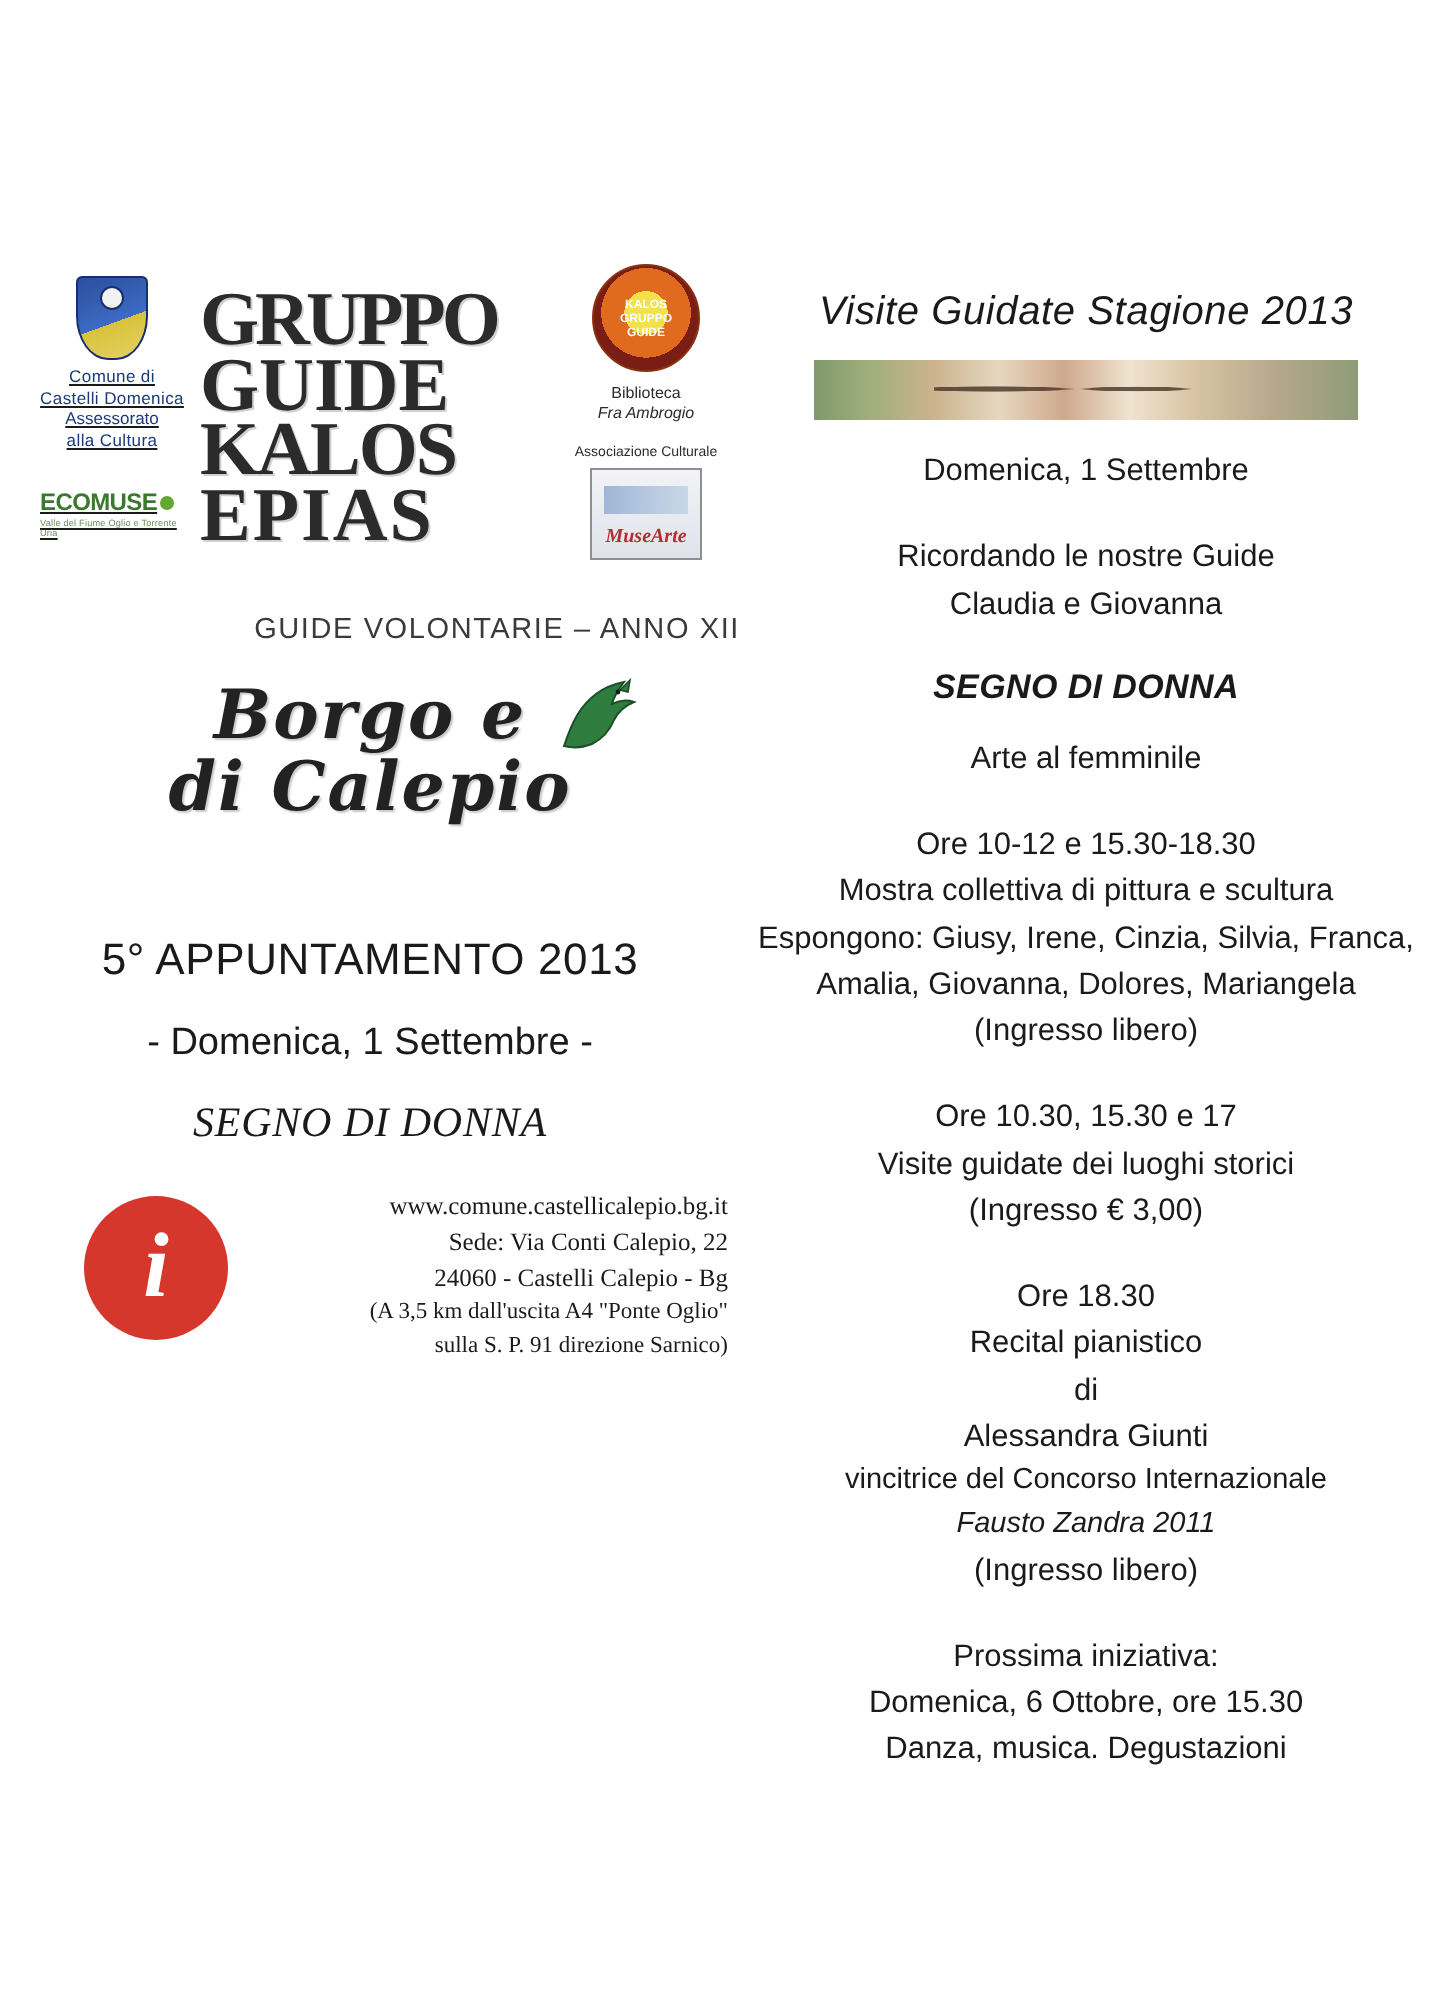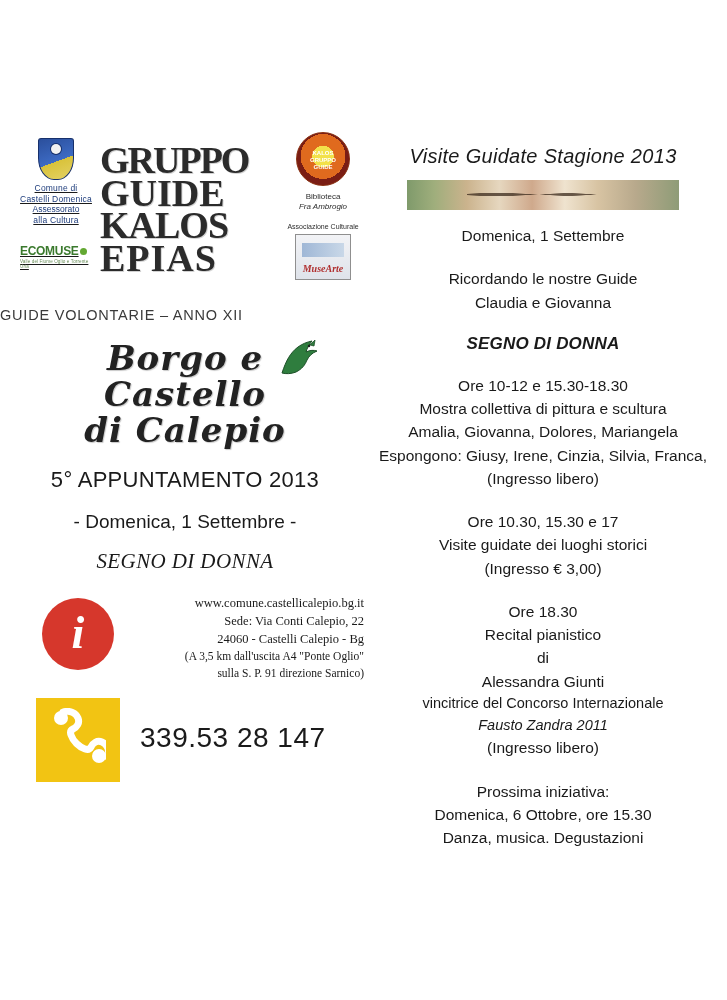--- a/index.html
+++ b/index.html
@@ -186,21 +186,21 @@
   }
   .musearte .ma-bar {
     position: absolute;
     left: 6px; right: 6px;
     top: 8px;
     height: 14px;
     background: linear-gradient(90deg, #9fb7d6, #c9d8e8);
   }
 
   .volontarie {
-    text-align: left;
+    text-align: right;
     font-family: "Liberation Sans", sans-serif;
     font-size: 14.5px;
     letter-spacing: .8px;
     color: #3a3a3a;
     margin-top: 2px;
   }
 
   
   .script-block {
     text-align: center;
@@ -413,70 +413,60 @@
     <div class="volontarie">GUIDE VOLONTARIE – ANNO XII</div>
 
     <div class="script-block">
       <svg class="dragon" viewBox="0 0 46 46">
         <path d="M6 38 C10 26 14 18 22 12 C26 9 31 7 36 6 C33 10 31 13 30 17 C34 15 38 15 41 16 C36 18 33 21 31 25 C29 30 26 34 20 37 C15 39 10 39 6 38 Z" fill="#2f7d3e" stroke="#1c4f27" stroke-width="1"></path>
         <path d="M34 10 L39 5 L38 11 Z" fill="#2f7d3e" stroke="#1c4f27" stroke-width=".8"></path>
         <circle cx="33" cy="11" r="1.2" fill="#1a1a1a"></circle>
       </svg>
       <div class="script">
         <div class="s1">Borgo e</div>
-        <div class="s2">Castello</div>
         <div class="s3">di Calepio</div>
       </div>
     </div>
 
     <div class="appuntamento">5° APPUNTAMENTO 2013</div>
     <div class="domenica">- Domenica, 1 Settembre -</div>
     <div class="segno-left">SEGNO DI DONNA</div>
 
     <div class="info-row">
       <div class="info-circle">i</div>
       <div class="info-text">
         <div class="url">www.comune.castellicalepio.bg.it</div>
         <div>Sede: Via Conti Calepio, 22</div>
         <div>24060 - Castelli Calepio - Bg</div>
         <div class="small">(A 3,5 km dall'uscita A4 "Ponte Oglio"</div>
         <div class="small">sulla S. P. 91 direzione Sarnico)</div>
       </div>
     </div>
 
-    <div class="phone-row">
-      <div class="phone-box">
-        <svg width="56" height="58" viewBox="0 0 56 58">
-          <path d="M13 4 C20 2 26 5 28 10 C30 15 27 19 23 21 C21 22 20 24 21 27 C23 33 29 39 35 41 C38 42 40 41 41 39 C43 35 47 32 52 34 C57 36 60 42 58 49" fill="none" stroke="#ffffff" stroke-width="7" stroke-linecap="round"></path>
-          <circle cx="11" cy="10" r="7" fill="#ffffff"></circle>
-          <circle cx="49" cy="48" r="7" fill="#ffffff"></circle>
-        </svg>
-      </div>
-      <div class="phone-num">339.53 28 147</div>
-    </div>
 
   </div>
 
   <div class="right-col">
 
     <div class="r-title">Visite Guidate Stagione 2013</div>
 
     <div class="photo-strip"></div>
 
     <div class="r-line gap-s">Domenica, 1 Settembre</div>
 
     <div class="r-line gap-m">Ricordando le nostre Guide</div>
     <div class="r-line">Claudia e Giovanna</div>
 
     <div class="r-bold-it gap-m">SEGNO DI DONNA</div>
+    <div class="r-line gap-s">Arte al femminile</div>
 
     <div class="r-line gap-m">Ore 10-12 e 15.30-18.30</div>
     <div class="r-line">Mostra collettiva di pittura e scultura</div>
+    <div class="r-line">Espongono: Giusy, Irene, Cinzia, Silvia, Franca,</div>
     <div class="r-line">Amalia, Giovanna, Dolores, Mariangela</div>
-    <div class="r-line">Espongono: Giusy, Irene, Cinzia, Silvia, Franca,</div>
     <div class="r-line">(Ingresso libero)</div>
 
     <div class="r-line gap-m">Ore 10.30, 15.30 e 17</div>
     <div class="r-line">Visite guidate dei luoghi storici</div>
     <div class="r-line">(Ingresso € 3,00)</div>
 
     <div class="r-line gap-m">Ore 18.30</div>
     <div class="r-line">Recital pianistico</div>
     <div class="r-line">di</div>
     <div class="r-line">Alessandra Giunti</div>

